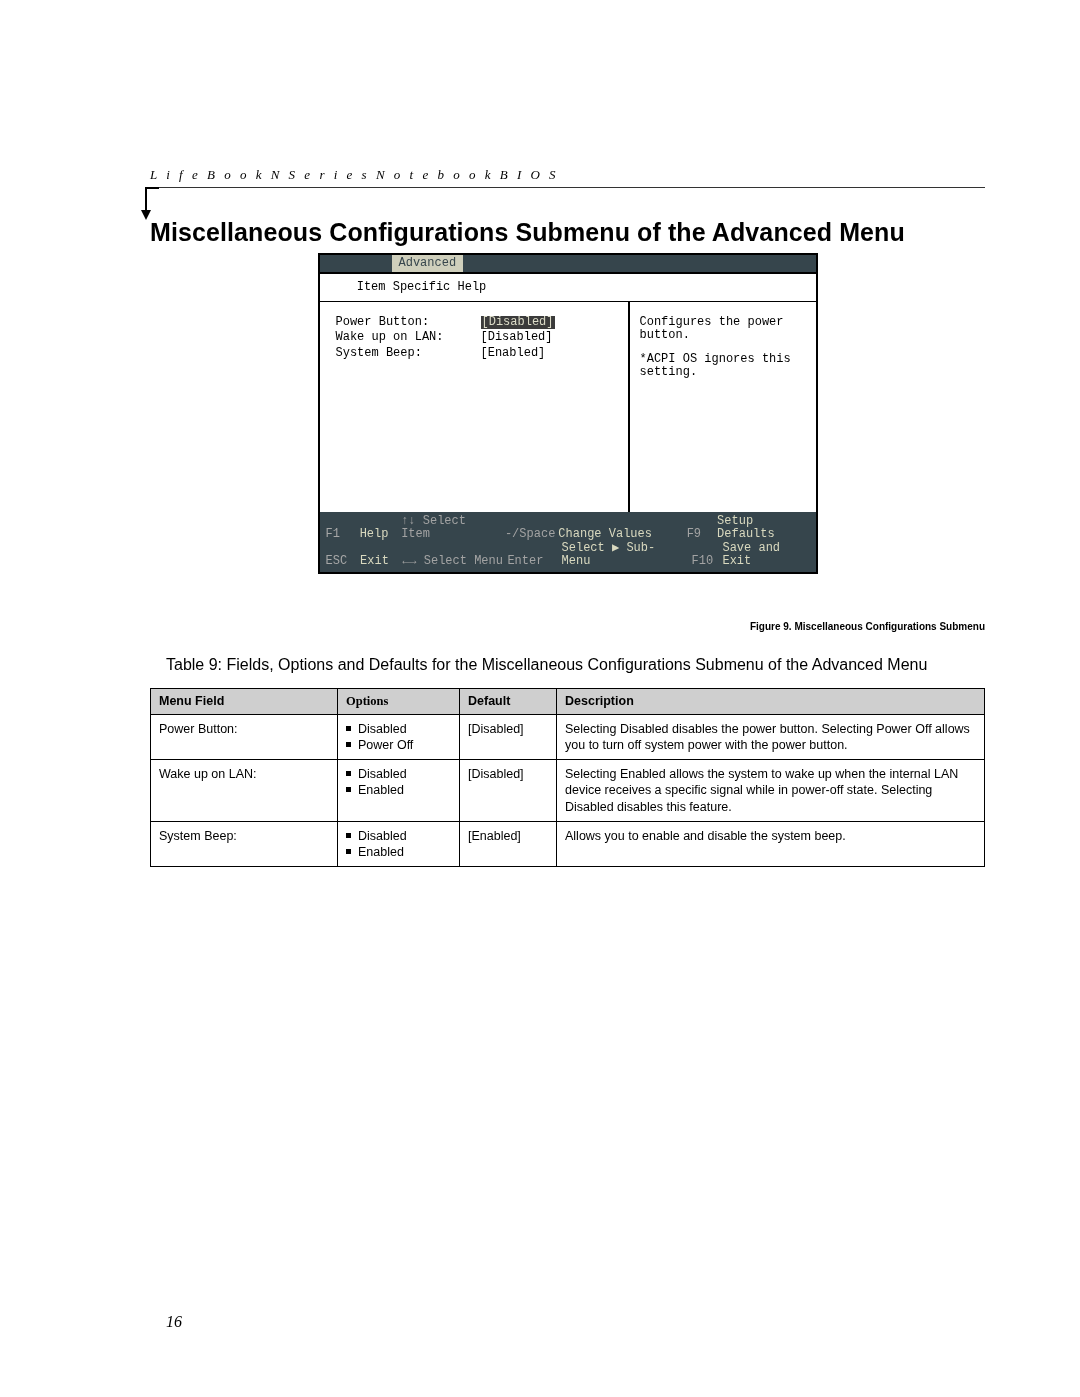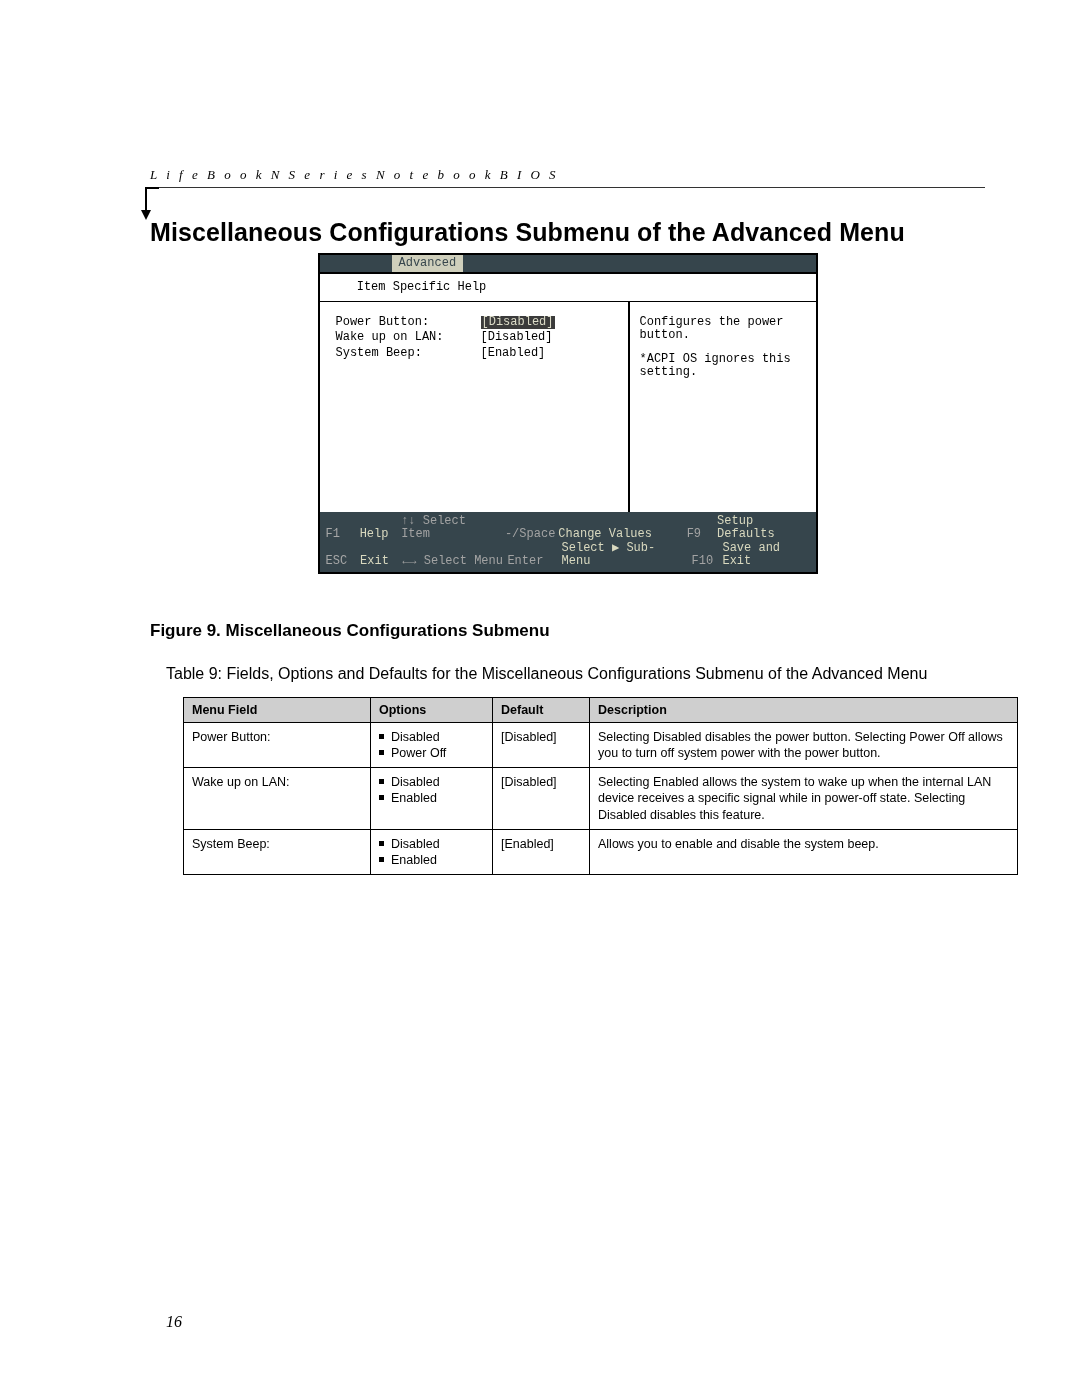--- a/index.html
+++ b/index.html
@@ -30,27 +30,27 @@
   .sel{background:#3b3b3b;color:#dcdcc8;padding:0 1px;}
   .bios-foot{background:#36454c;color:#d9d9bf;padding:3px 6px 4px 6px;}
   .bf-row{display:flex;gap:3px;align-items:flex-end;}
   .bf-row span.g{color:#a3a3a3;}
   .bf-row span.k{width:34px;color:#a7a7a7;}
   .bf-row span.w1{width:42px;}
   .bf-row span.w2{width:110px;}
   .bf-row span.w3{width:55px;}
   .bf-row span.w4{width:128px;}
   .bf-row span.w5{width:30px;margin-left:8px;}
-  .fig-cap{text-align:left;font-family:Arial,sans-serif;font-size:17px;font-weight:bold;margin-bottom:22px;margin-top:47px;}
+  .fig-cap{text-align:right;font-family:Arial,sans-serif;font-size:10px;font-weight:bold;margin-bottom:22px;margin-top:47px;}
   .tbl-title{font-family:Arial,sans-serif;font-size:16px;font-weight:normal;line-height:1.35;margin:0 0 12px 16px;}
-  table.ftbl{border-collapse:collapse;width:100%;font-family:Arial,sans-serif;font-size:12.5px;margin-left:33px;}
+  table.ftbl{border-collapse:collapse;width:100%;font-family:Arial,sans-serif;font-size:12.5px;}
   table.ftbl th{background:#cfcfcf;text-align:left;padding:5px 8px;border:1px solid #000;font-weight:bold;}
   table.ftbl td{border:1px solid #000;padding:6px 8px;vertical-align:top;line-height:1.3;}
   .col-mf{width:170px;}
-  .col-op{width:105px;}
+  .col-op{width:105px;font-family:Liberation Serif, serif;}
   .col-df{width:80px;}
   ul.sq{margin:0;padding:0;list-style:none;}
   ul.sq li{padding-left:12px;position:relative;}
   ul.sq li:before{content:"";position:absolute;left:0;top:5px;width:5px;height:5px;background:#000;}
   .pagenum{position:absolute;left:166px;bottom:66px;font-style:italic;font-size:16px;}
 </style>
 </head>
 <body>
 
 <div class="page">

